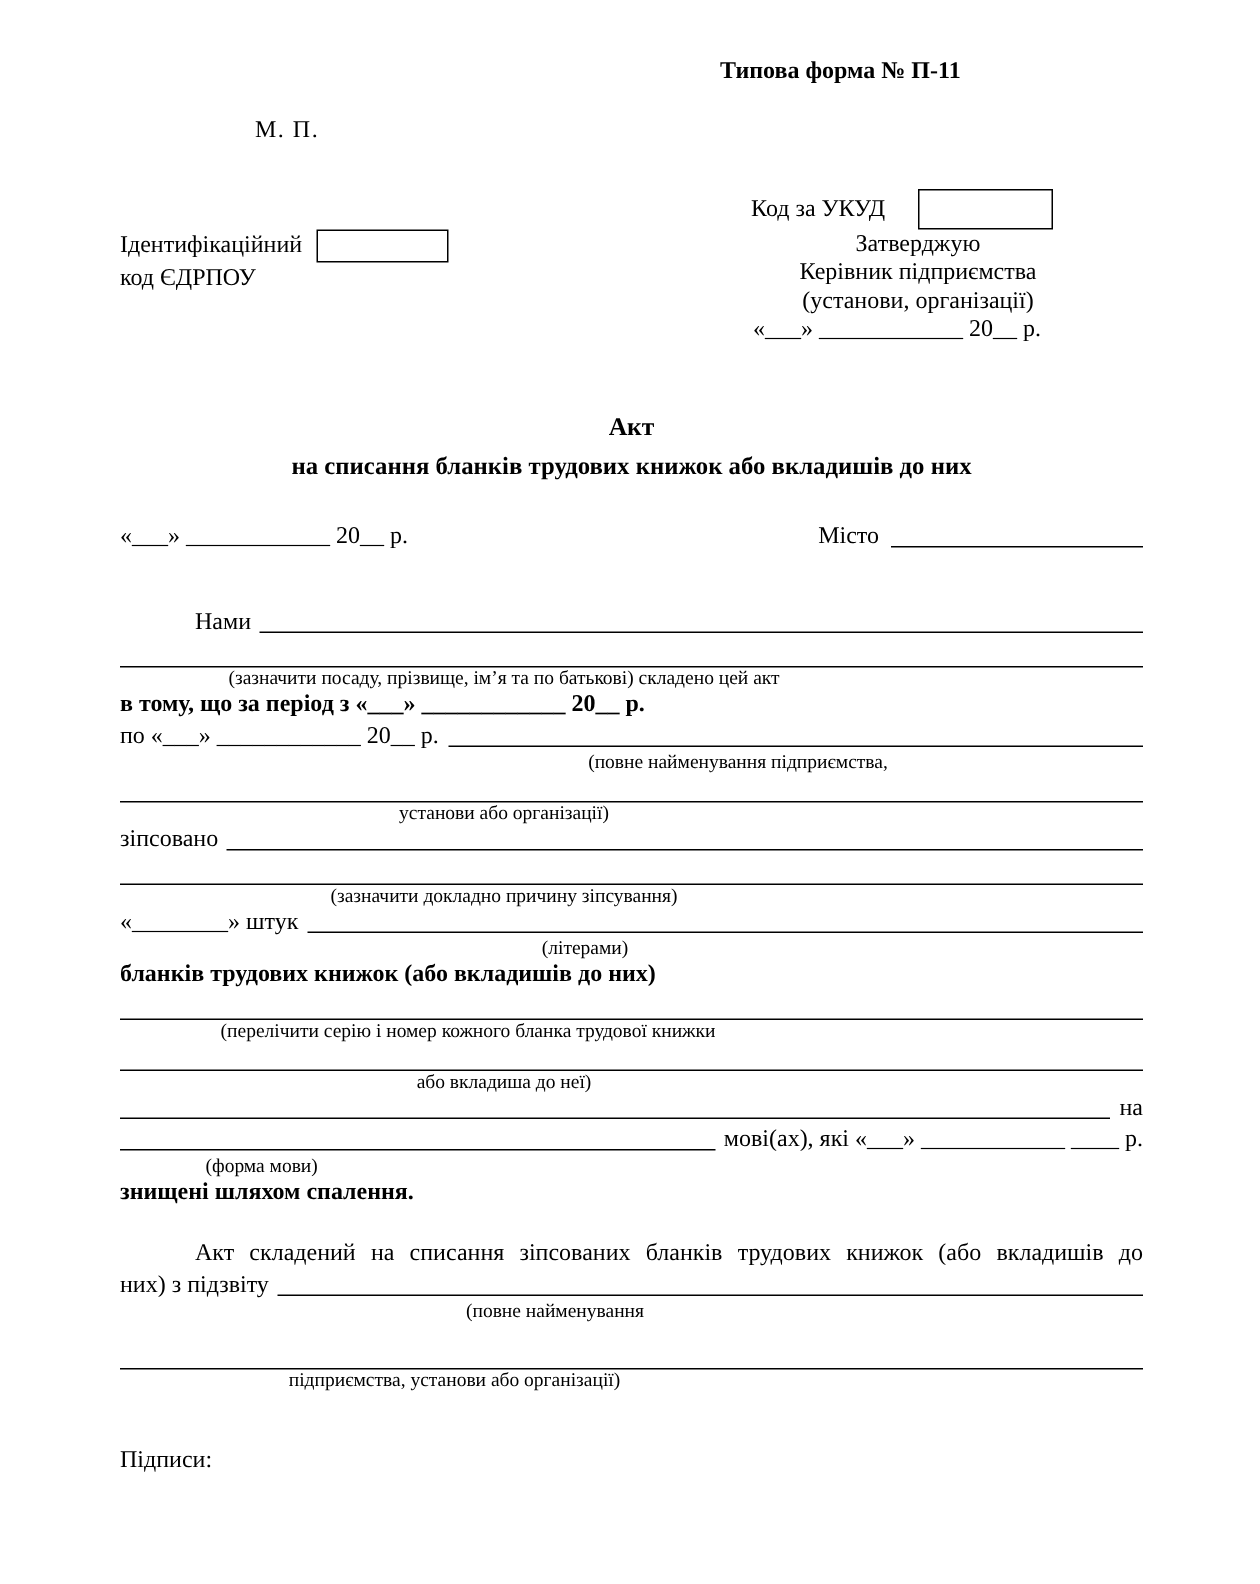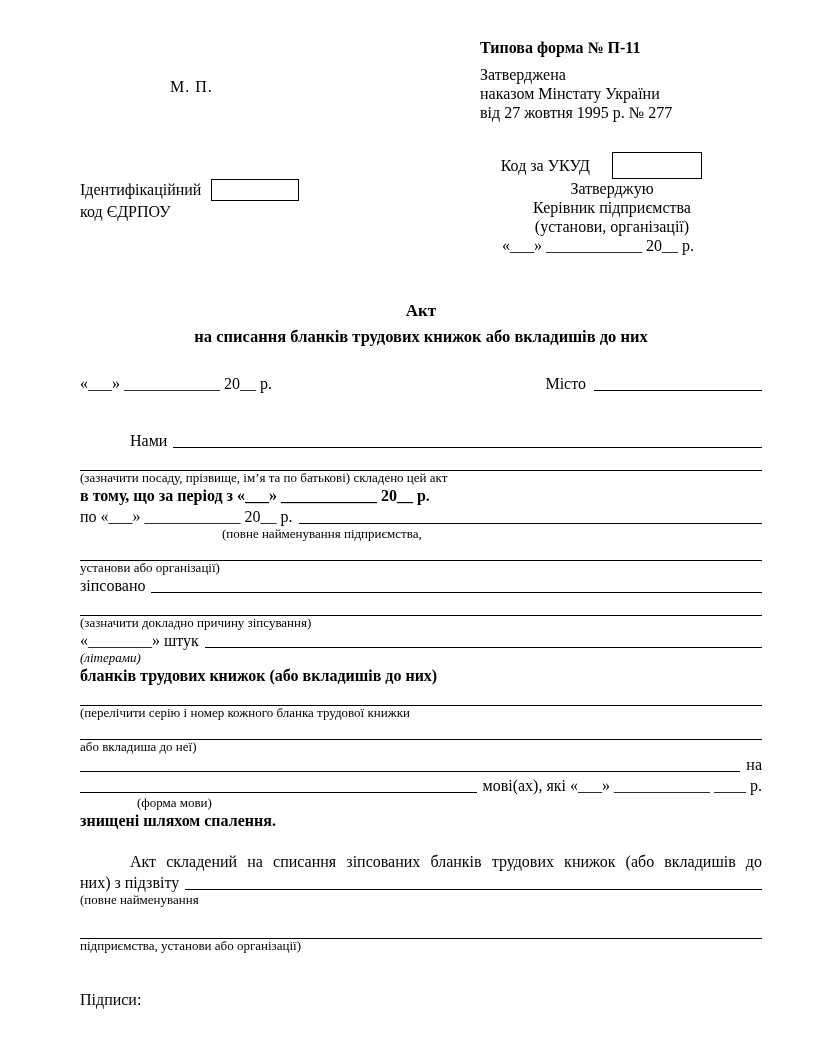--- a/index.html
+++ b/index.html
@@ -46,47 +46,42 @@
   
   .body-block { margin-top: 36px; }
   .line { line-height: 21px; font-weight: bold; }
   .row { display: flex; line-height: 21px; }
   .fill { flex: 1; border-bottom: 1px solid #000; margin-bottom: 3px; margin-left: 6px; }
   .fill.lead { margin-left: 0; margin-right: 6px; }
   .blank-line { height: 20px; border-bottom: 1px solid #000; }
   .indent { display: inline-block; width: 50px; }
   .nowrap { white-space: nowrap; }
 
-  .caption { font-size: 13px; line-height: 14px; text-align: left; }
+  .caption { font-size: 13px; line-height: 14px; text-align: center; }
   .cap-a { padding-right: 170px; }  
   .cap-b { padding-left: 142px; }   
-  .cap-c { padding-right: 62px; font-style: italic; }
+  .cap-c { padding-right: 62px; }
   .cap-d { padding-right: 218px; }
   .cap-e { text-align: left; padding-left: 57px; }
   .cap-f { padding-right: 102px; }
   .cap-g { padding-right: 236px; }
 
   .just-line { text-align: justify; text-align-last: justify; text-indent: 50px; line-height: 21px; margin-top: 20px; }
   .gap-top { margin-top: 12px; }
   .signatures { margin-top: 36px; line-height: 21px; }
 </style>
 </head>
 <body>
 
 <div class="page">
 
   <div class="hdr-row1">
     <div class="stamp">М. П.</div>
     <div class="form-info">
       <div class="form-code">Типова форма № П-11</div>
-      <div class="form-approved">
-        <div>Затверджена</div>
-        <div>наказом Мінстату України</div>
-        <div>від 27 жовтня 1995 р. № 277</div>
-      </div>
     </div>
   </div>
 
   <div class="ukud-row">
     <div class="ukud-label">Код за УКУД</div>
     <div class="code-box"></div>
   </div>
 
   <div class="hdr-row3">
     <div class="edrpou">

